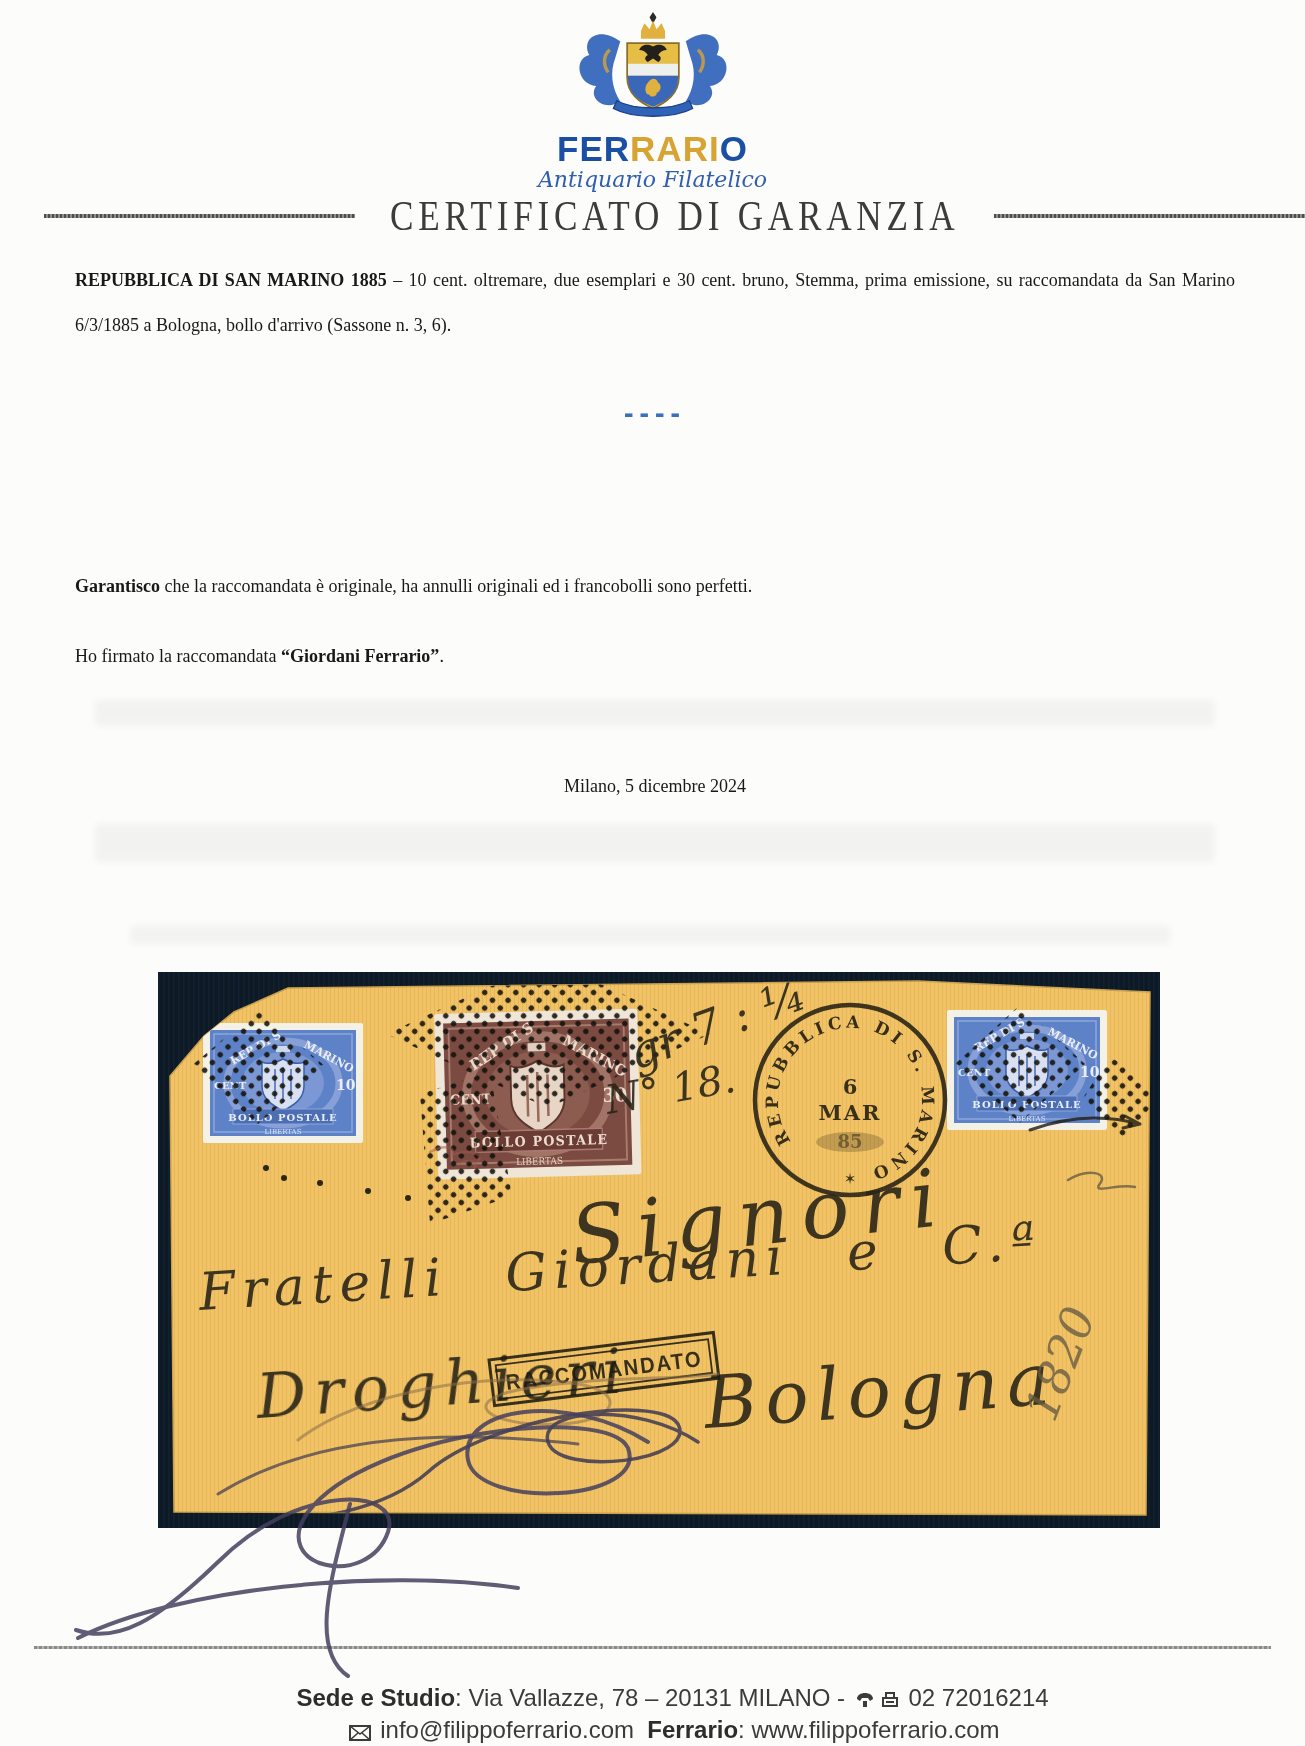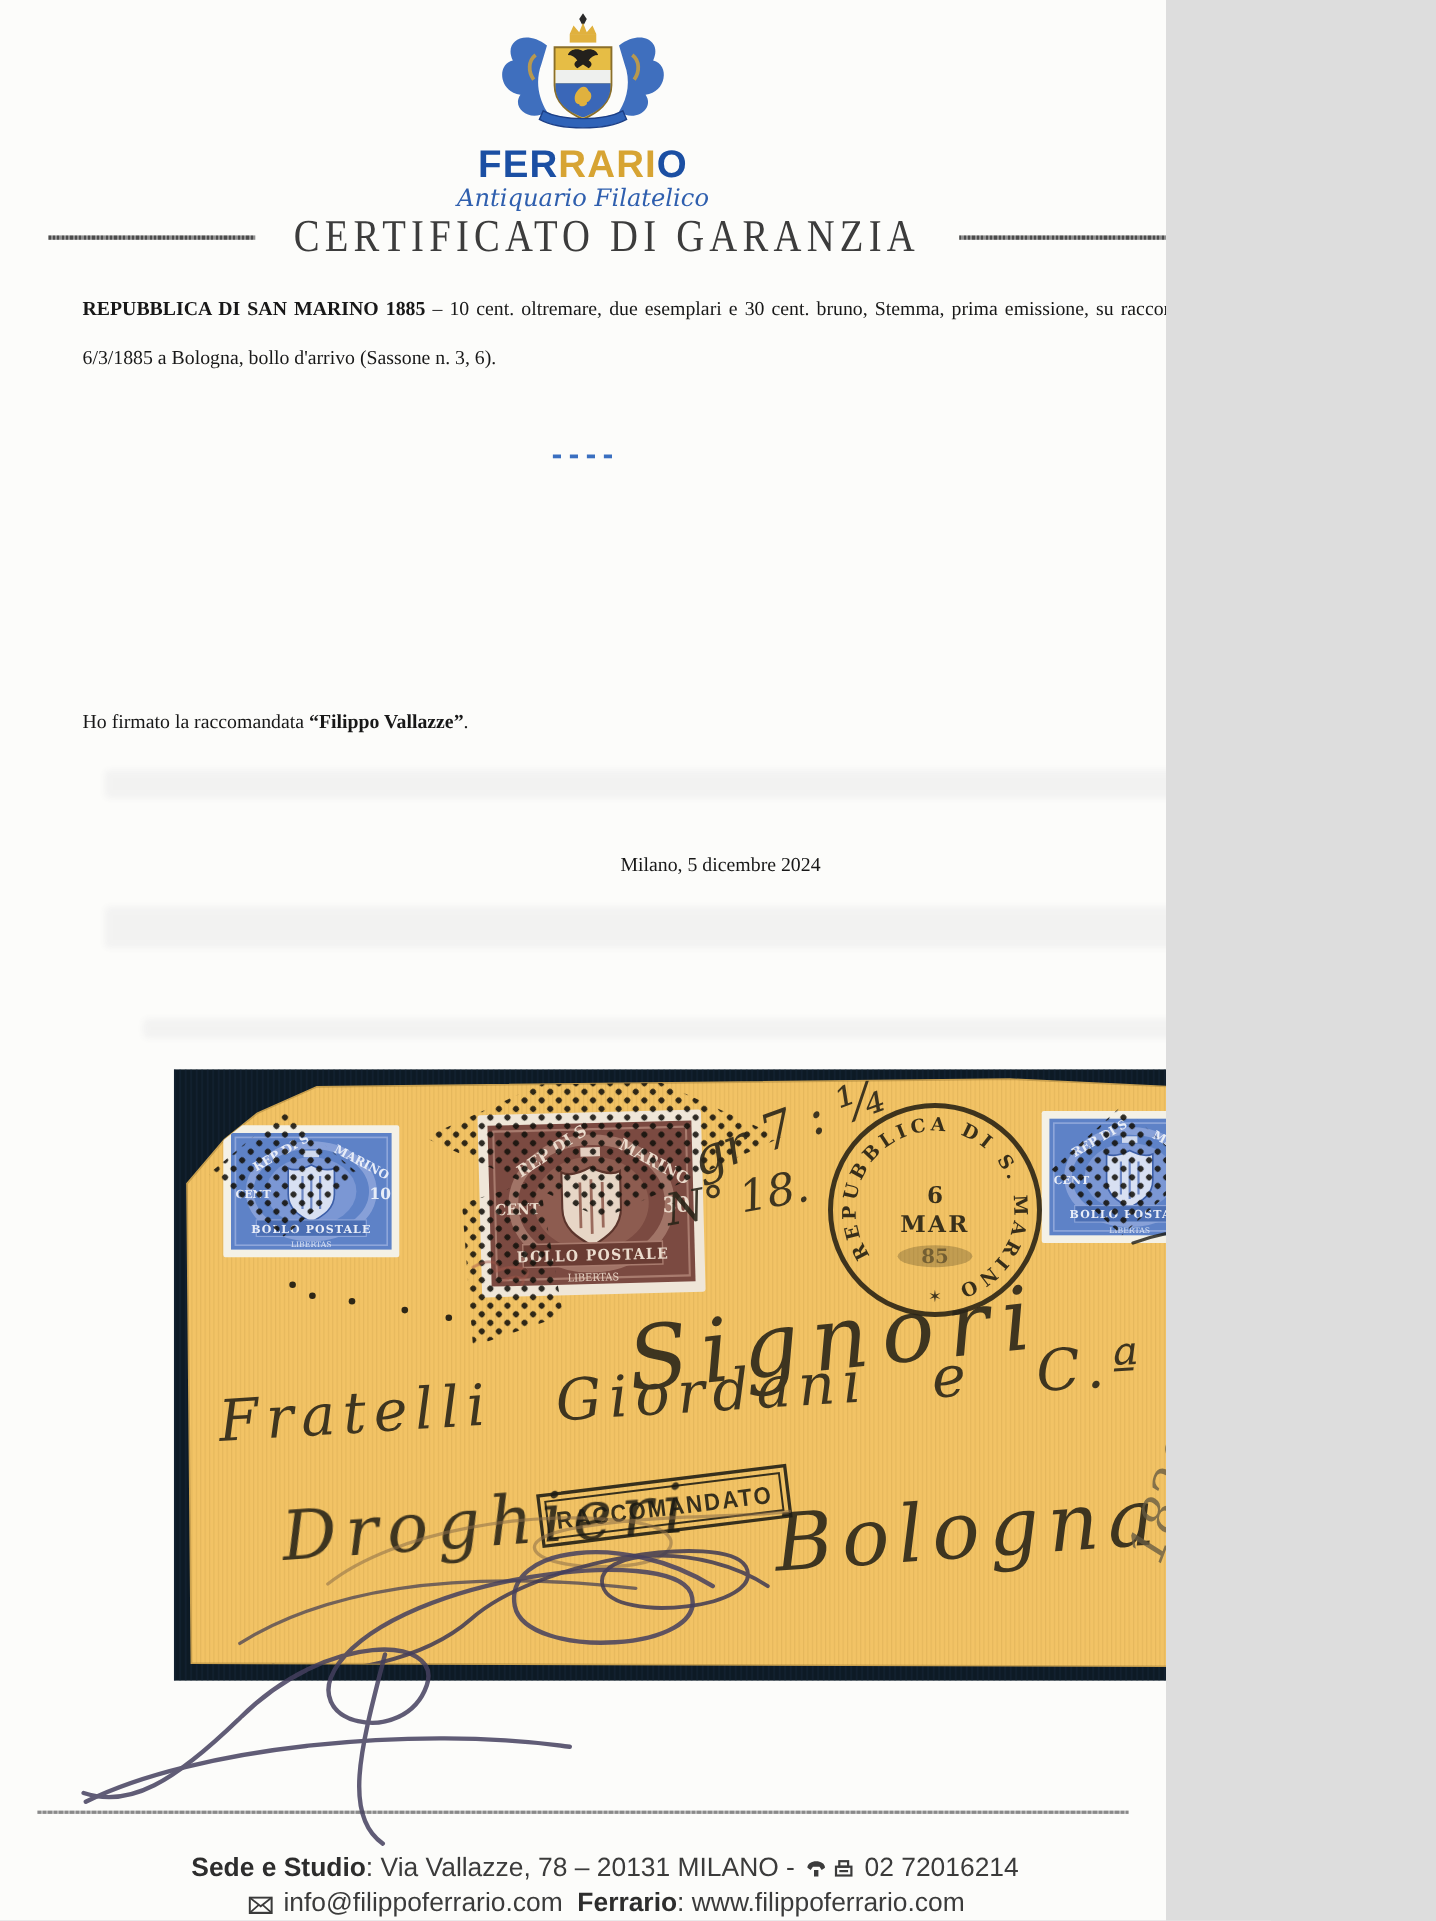--- a/index.html
+++ b/index.html
@@ -1,16 +1,16 @@
 <!DOCTYPE html>
 <html><head>
 <meta charset="utf-8">
 <style>
   html,body{margin:0;padding:0;background:#ddd;}
-  .page{position:relative;width:1060px;height:1746px;background:#fcfcfa;overflow:hidden;
+  .page{position:relative;width:1305px;height:1746px;background:#fcfcfa;overflow:hidden;
         font-family:"Liberation Serif",serif;color:#1c1c1c;}
   
   .logo{position:absolute;top:12px;left:0;right:0;text-align:center;}
   .brand{font-family:"Liberation Sans",sans-serif;font-weight:bold;font-size:35px;letter-spacing:1px;line-height:1;margin-top:3px;}
   .brand .c-blue{color:#1b4fa3}.brand .c-gold{color:#d7a433}
   .tagline{font-family:"DejaVu Serif",serif;font-style:italic;font-size:22px;color:#2f5fae;margin-top:1px;}
   
   .heading-row{position:absolute;top:194px;left:0;right:0;display:flex;align-items:center;justify-content:center;gap:20px;padding-left:44px;}
   .rule{height:4px;width:332px;background:repeating-linear-gradient(90deg,#4c4c4c 0 2px,#909090 2px 4px);}
   .title{font-size:37px;letter-spacing:5px;color:#3c3c3c;transform:scale(.95,1.12);white-space:nowrap;}
@@ -74,22 +74,23 @@
     <div class="rule"></div>
     <div class="title">CERTIFICATO DI GARANZIA</div>
     <div class="rule"></div>
   </div>
 
   <div class="para p1"><b>REPUBBLICA DI SAN MARINO 1885</b><span> – 10 cent. oltremare, due esemplari e 30 cent. bruno, Stemma, prima emissione, su raccomandata da San Marino 6/3/1885 a Bologna, bollo d'arrivo (Sassone n. 3, 6).</span></div>
 
   <div class="sep-dashes">----</div>
 
 
-
-  <div class="para p4"><span>Ho firmato la raccomandata </span><b>“Filippo Vallazze”</b><span>.</span></div>
+  <div class="para p3"><b>Garantisco</b><span> che la raccomandata è originale, ha annulli originali ed i francobolli sono perfetti.</span></div>
+
+  <div class="para p4"><span>Ho firmato la raccomandata </span><b>“Giordani Ferrario”</b><span>.</span></div>
 
   <div class="para dateline">Milano, 5 dicembre 2024</div>
 
   <div class="ghost" style="left:95px;top:700px;width:1120px;height:26px;"></div>
   <div class="ghost" style="left:95px;top:824px;width:1120px;height:38px;"></div>
   <div class="ghost" style="left:130px;top:926px;width:1040px;height:18px;"></div>
 
   <svg class="photo" width="1002" height="556" viewBox="0 0 1002 556">
     <defs>
       <pattern id="pinstripe" width="5" height="6" patternUnits="userSpaceOnUse">

